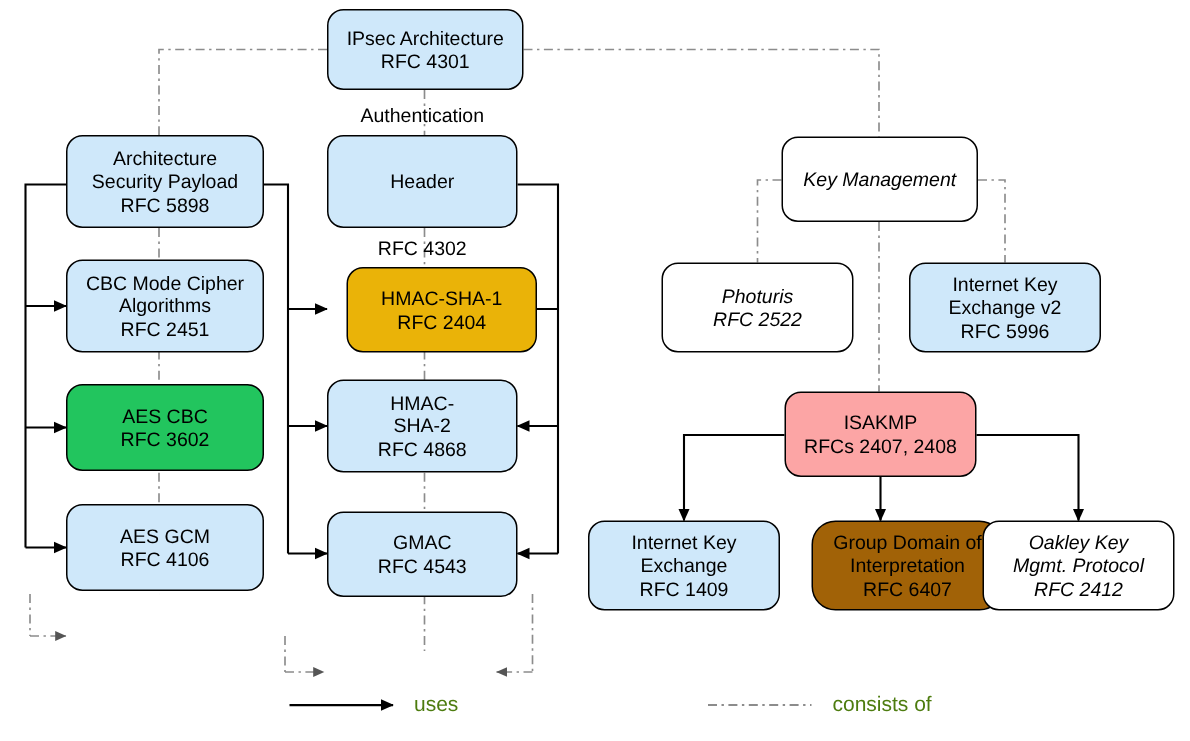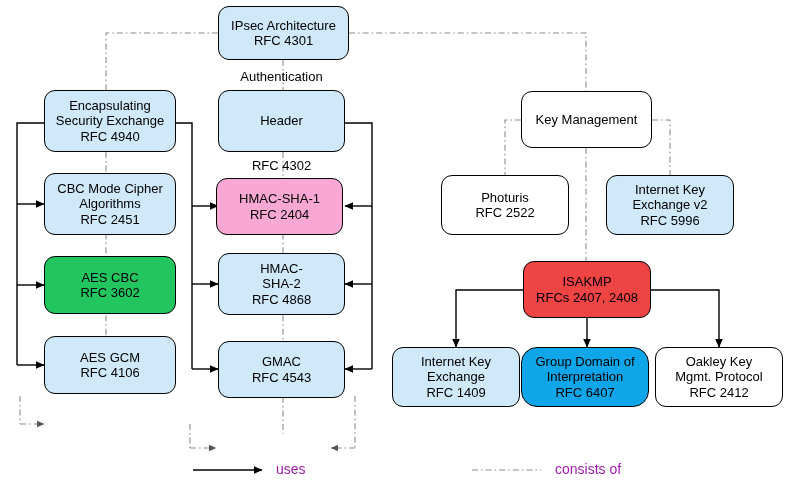--- a/index.html
+++ b/index.html
@@ -36,26 +36,26 @@
     align-items: center;
     justify-content: center;
     text-align: center;
     color: #000000;
     font-size: 13px;
     line-height: 15.5px;
     background: #ffffff;
     z-index: 3;
   }
   .node.blue { background: #cfe8fa; }
-  .node.white { background: #ffffff; }
+  .node.white { background: #ffffff; font-style: italic; }
   .node .ln { display: block; white-space: nowrap; }
   .legend-label {
     position: absolute;
     font-size: 14px;
-    color: #a21caf;
+    color: #4d7c0f;
     white-space: nowrap;
     z-index: 3;
   }
 </style>
 </head>
 <body>
 
 <div id="canvas" style="background: rgb(255, 255, 255);">
 
   <svg id="edges" viewBox="0 0 793 494" width="793" height="494">
@@ -122,23 +122,23 @@
       <path d="M472,470 L541,470" stroke="#8c8c8c" stroke-width="1.2" stroke-dasharray="6,3,1.6,3"></path>
     </g>
   </svg>
 
   <div class="node blue" style="left: 218px; top: 6px; width: 131px; height: 54px; background: rgb(207, 232, 250); border-color: rgb(0, 0, 0);">
     <span class="ln">IPsec Architecture</span>
     <span class="ln">RFC 4301</span>
   </div>
 
   <div class="node blue" style="left: 44px; top: 90px; width: 132px; height: 62px; background: rgb(207, 232, 250); border-color: rgb(0, 0, 0);">
-    <span class="ln">Encapsulating</span>
-    <span class="ln">Security Exchange</span>
-    <span class="ln">RFC 4940</span>
+    <span class="ln">Architecture</span>
+    <span class="ln">Security Payload</span>
+    <span class="ln">RFC 5898</span>
   </div>
 
   <div class="node blue" style="left: 44px; top: 173px; width: 132px; height: 62px; background: rgb(207, 232, 250); border-color: rgb(0, 0, 0); text-align: right;">
     <span class="ln">CBC Mode Cipher</span>
     <span class="ln">Algorithms</span>
     <span class="ln">RFC 2451</span>
   </div>
 
   <div class="node blue" style="left: 44px; top: 256px; width: 132px; height: 58px; background: #22c55e; border-color: rgb(0, 0, 0);">
     <span class="ln">AES CBC</span>
@@ -149,21 +149,21 @@
     <span class="ln">AES GCM</span>
     <span class="ln">RFC 4106</span>
   </div>
 
   <div class="node blue" style="left: 218px; top: 90px; width: 127px; height: 62px; background: rgb(207, 232, 250); border-color: rgb(0, 0, 0); gap: 29px;">
     <span class="ln">Authentication</span>
     <span class="ln">Header</span>
     <span class="ln">RFC 4302</span>
   </div>
 
-  <div class="node blue" style="left: 216px; top: 178px; width: 127px; height: 57px; background: #f9a8d4; border-color: rgb(0, 0, 0);">
+  <div class="node blue" style="left: 231px; top: 178px; width: 127px; height: 57px; background: #eab308; border-color: rgb(0, 0, 0);">
     <span class="ln">HMAC-SHA-1</span>
     <span class="ln">RFC 2404</span>
   </div>
 
   <div class="node blue" style="left: 218px; top: 253px; width: 127px; height: 62px; background: rgb(207, 232, 250); border-color: rgb(0, 0, 0);">
     <span class="ln">HMAC-</span>
     <span class="ln">SHA-2</span>
     <span class="ln">RFC 4868</span>
   </div>
 
@@ -180,32 +180,32 @@
     <span class="ln">Photuris</span>
     <span class="ln">RFC 2522</span>
   </div>
 
   <div class="node blue" style="left: 606px; top: 175px; width: 128px; height: 60px; background: rgb(207, 232, 250); border-color: rgb(0, 0, 0);">
     <span class="ln">Internet Key</span>
     <span class="ln">Exchange v2</span>
     <span class="ln">RFC 5996</span>
   </div>
 
-  <div class="node blue" style="left: 523px; top: 261px; width: 128px; height: 57px; background: #ef4444; border-color: rgb(0, 0, 0); justify-content: center;">
+  <div class="node blue" style="left: 523px; top: 261px; width: 128px; height: 57px; background: #fca5a5; border-color: rgb(0, 0, 0); justify-content: center;">
     <span class="ln">ISAKMP</span>
     <span class="ln">RFCs 2407, 2408</span>
   </div>
 
   <div class="node blue" style="left: 392px; top: 347px; width: 128px; height: 60px; background: rgb(207, 232, 250); border-color: rgb(0, 0, 0);">
     <span class="ln">Internet Key</span>
     <span class="ln">Exchange</span>
     <span class="ln">RFC 1409</span>
   </div>
 
-  <div class="node blue" style="left: 521px; top: 347px; width: 128px; height: 60px; background: #0ea5e9; border-color: rgb(0, 0, 0); border-radius: 16px;">
+  <div class="node blue" style="left: 541px; top: 347px; width: 128px; height: 60px; background: #a16207; border-color: rgb(0, 0, 0); border-radius: 16px;">
     <span class="ln">Group Domain of</span>
     <span class="ln">Interpretation</span>
     <span class="ln">RFC 6407</span>
   </div>
 
   <div class="node white" style="left: 655px; top: 347px; width: 128px; height: 60px; background: rgb(255, 255, 255); border-color: rgb(0, 0, 0);">
     <span class="ln">Oakley Key</span>
     <span class="ln">Mgmt. Protocol</span>
     <span class="ln">RFC 2412</span>
   </div>

